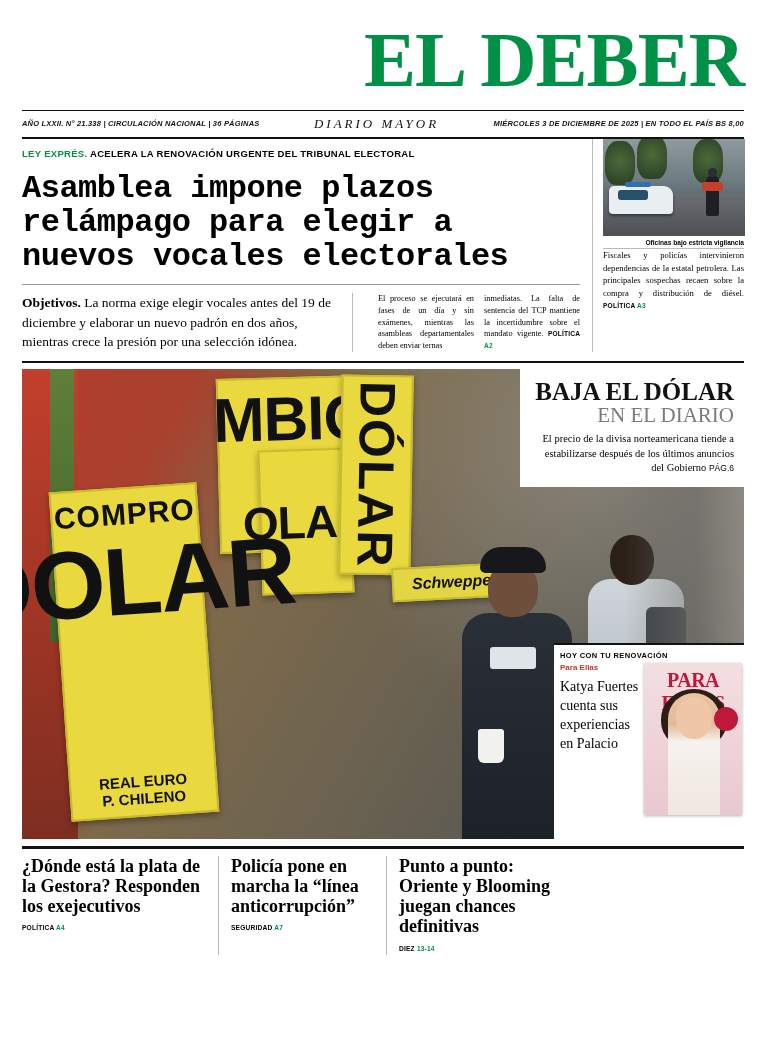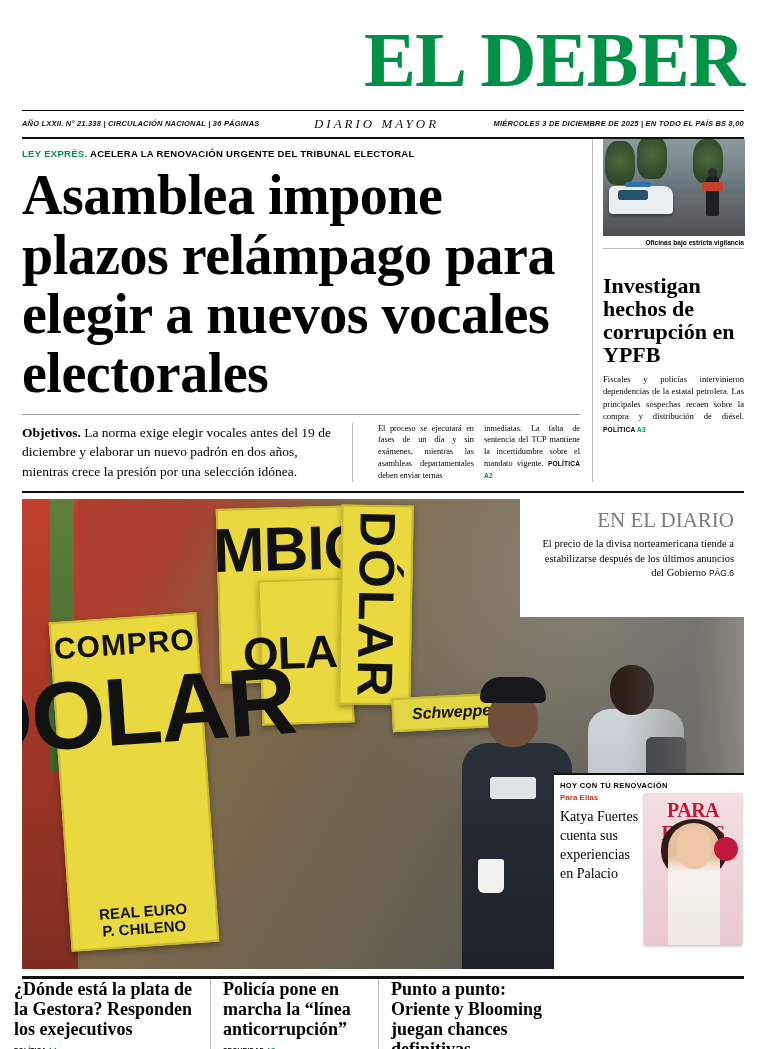--- a/index.html
+++ b/index.html
@@ -82,26 +82,26 @@
   .kicker {
     font-family: "Liberation Sans", sans-serif;
     font-size: 9.5px;
     font-weight: bold;
     letter-spacing: 0.3px;
     padding-top: 9px;
     text-transform: uppercase;
   }
   .kicker .hl { color: #009147; }
   .headline {
-    font-family: Liberation Serif, serif;
-    font-weight: bold;
-    font-size: 56px;
+    font-family: Liberation Mono, monospace;
+    font-weight: bold;
+    font-size: 32px;
     line-height: 1.06;
     letter-spacing: -0.5px;
-    margin-top: 7px;
+    margin-top: 13px;
     margin-bottom: 10px;
   }
   .hairline {
     height: 1px;
     background: #9a9a9a;
     margin: 6px 0 8px 0;
   }
   .lead-row {
     display: flex;
     gap: 10px;
@@ -415,21 +415,22 @@
   }
 
   
   .rule-bottom {
     height: 2.5px;
     background: #111;
     margin: 7px 22px 0 22px;
   }
   .teasers {
     display: flex;
-    margin: 0 14px;
+    margin: 0 22px;
+    padding-top: 7px;
   }
   .teaser {
     padding-right: 12px;
     padding-left: 12px;
     border-left: 1px solid #bbb;
   }
   .teaser:first-child { padding-left: 0; border-left: none; }
   .teaser h3 {
     margin: 0;
     font-family: "Liberation Serif", serif;
@@ -489,21 +490,20 @@
       <div class="rt-photo">
         <div class="tree" style="left:2px;"></div>
         <div class="tree" style="left:34px;top:-4px;"></div>
         <div class="tree" style="left:90px;top:0px;"></div>
         <div class="road"></div>
         <div class="car"></div>
         <div class="lightbar"></div>
         <div class="person"></div>
       </div>
       <div class="rt-caption">Oficinas bajo estricta vigilancia</div>
-      <h2 class="rt-headline">Investigan hechos de corrupción en YPFB</h2>
       <div class="rt-body">
         <span>Fiscales y policías intervinieron dependencias de la estatal petrolera. Las principales sospechas recaen sobre la compra y distribución de diésel.</span>
         <span class="secref">
           <span>POLÍTICA</span>
           <span class="pg">A3</span>
         </span>
       </div>
     </div>
   </div>
 
@@ -534,20 +534,21 @@
       <div class="cap"></div>
     </div>
     <div class="person-b">
       <div class="body"></div>
       <div class="bag"></div>
       <div class="head"></div>
     </div>
     <div class="photo-blur-right"></div>
 
     <div class="dollarbox">
+      <div class="d1">BAJA EL DÓLAR</div>
       <div class="d2">EN EL DIARIO</div>
       <div class="d3">
         <span>El precio de la divisa norteamericana tiende a estabilizarse después de los últimos anuncios del Gobierno</span>
         <span class="pg">PÁG.6</span>
       </div>
     </div>
 
     <div class="promo">
       <div class="ptitle">HOY CON TU RENOVACIÓN</div>
       <div class="inner">

